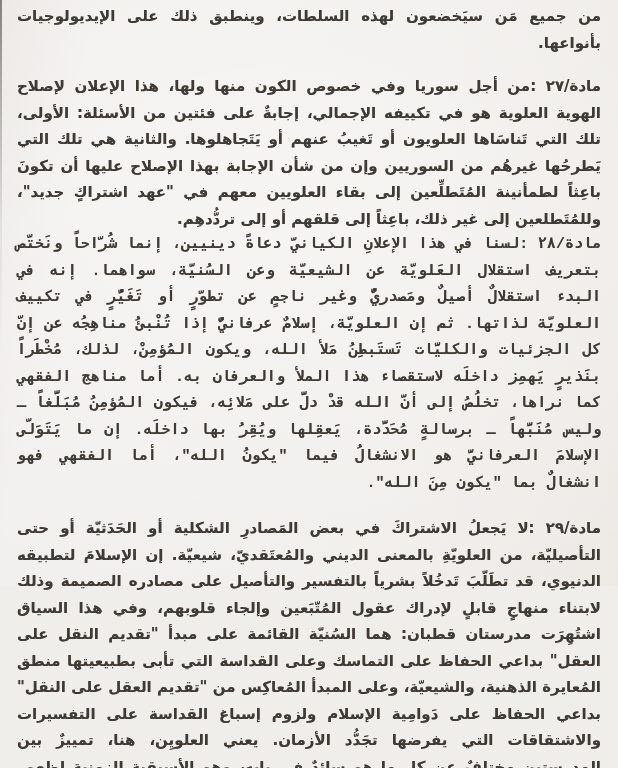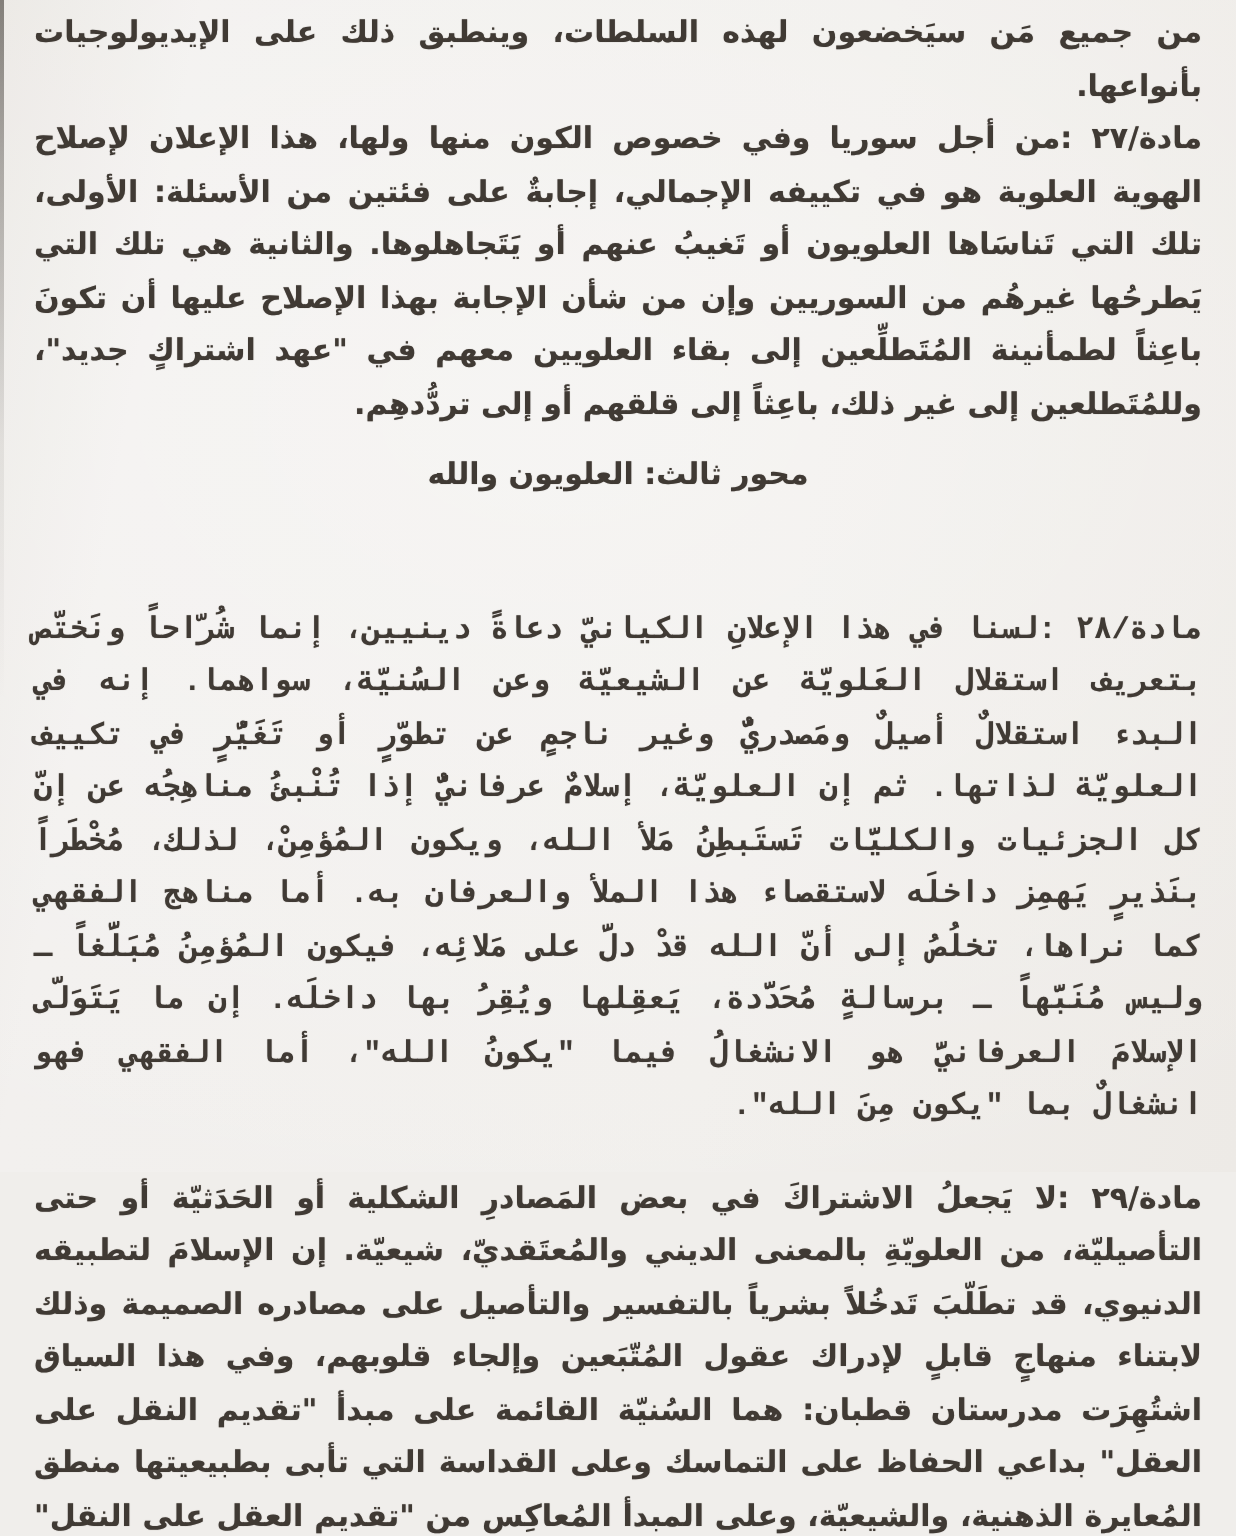--- a/index.html
+++ b/index.html
@@ -39,38 +39,37 @@
   .text-block p {
     font-size: 15px;
     font-weight: 700;
     line-height: 26.5px;
     text-align: justify;
     text-justify: inter-word;
     letter-spacing: 0;
     text-shadow: 0 0 0.5px rgba(64,58,52,0.45);
   }
   .para-continuation  { margin-top: 0; }
-  .para-article-27    { }
+  .para-article-27    { margin-top: 17px; }
   .section-heading {
     margin-top: 9px;
     margin-bottom: 52px;
     text-align: center !important;
   }
   .para-article-28    { margin-top: 0; font-family: Liberation Mono, monospace; }
   .para-article-29    { margin-top: 18px; }
 </style>
 </head>
 <body>
 
 <div class="page">
   <div class="text-block">
     <p class="para-continuation">من جميع مَن سيَخضعون لهذه السلطات، وينطبق ذلك على الإيديولوجيات بأنواعها.</p>
 
     <p class="para-article-27">مادة/٢٧ :من أجل سوريا وفي خصوص الكون منها ولها، هذا الإعلان لإصلاح الهوية العلوية هو في تكييفه الإجمالي، إجابةٌ على فئتين من الأسئلة: الأولى، تلك التي تَناسَاها العلويون أو تَغيبُ عنهم أو يَتَجاهلوها. والثانية هي تلك التي يَطرحُها غيرهُم من السوريين وإن من شأن الإجابة بهذا الإصلاح عليها أن تكونَ باعِثاً لطمأنينة المُتَطلِّعين إلى بقاء العلويين معهم في "عهد اشتراكٍ جديد"، وللمُتَطلعين إلى غير ذلك، باعِثاً إلى قلقهم أو إلى تردُّدهِم.</p>
 
-    <p class="section-heading">محور ثالث: العلويون والله</p>
 
     <p class="para-article-28">مادة/٢٨ :لسنا في هذا الإعلانِ الكيانيّ دعاةً دينيين، إنما شُرّاحاً ونَختّص بتعريف استقلال العَلويّة عن الشيعيّة وعن السُنيّة، سواهما. إنه في البدء استقلالٌ أصيلٌ ومَصدريٌّ وغير ناجمٍ عن تطوّرٍ أو تَغَيُّرٍ في تكييف العلويّة لذاتها. ثم إن العلويّة، إسلامٌ عرفانيٌّ إذا تُنْبئُ مناهِجُه عن إنّ كل الجزئيات والكليَّات تَستَبطِنُ مَلأ الله، ويكون المُؤمِنْ، لذلك، مُخْطَراً بنَذيرٍ يَهمِز داخلَه لاستقصاء هذا الملأ والعرفان به. أما مناهج الفقهي كما نراها، تخلُصُ إلى أنّ الله قدْ دلَّ على مَلائِه، فيكون المُؤمِنُ مُبَلَّغاً ـ وليس مُنَبَّهاً ـ برسالةٍ مُحَدَّدة، يَعقِلها ويُقِرُ بها داخلَه. إن ما يَتَوَلّى الإسلامَ العرفانيَّ هو الانشغالُ فيما "يكونُ الله"، أما الفقهي فهو انشغالٌ بما "يكون مِنَ الله".</p>
 
     <p class="para-article-29">مادة/٢٩ :لا يَجعلُ الاشتراكَ في بعض المَصادرِ الشكلية أو الحَدَثيّة أو حتى التأصيليّة، من العلويّةِ بالمعنى الديني والمُعتَقديّ، شيعيّة. إن الإسلامَ لتطبيقه الدنيوي، قد تطَلّبَ تَدخُلاً بشرياً بالتفسير والتأصيل على مصادره الصميمة وذلك لابتناء منهاجٍ قابلٍ لإدراك عقول المُتّبَعين وإلجاء قلوبهم، وفي هذا السياق اشتُهِرَت مدرستان قطبان: هما السُنيّة القائمة على مبدأ "تقديم النقل على العقل" بداعي الحفاظ على التماسك وعلى القداسة التي تأبى بطبيعيتها منطق المُعايرة الذهنية، والشيعيّة، وعلى المبدأ المُعاكِس من "تقديم العقل على النقل" بداعي الحفاظ على دَوامِية الإسلام ولزوم إسباغ القداسة على التفسيرات والاشتقاقات التي يفرضها تجَدُّد الأزمان. يعني العلويِن، هنا، تمييزٌ بين المدرستين مختلفٌ عن كل ما هو سائدٌ في بابه، وهو الأسبقية الزمنية لظهور إحداهما على الأخرى.</p>
 
   </div>
 </div>
 
 </body></html>

